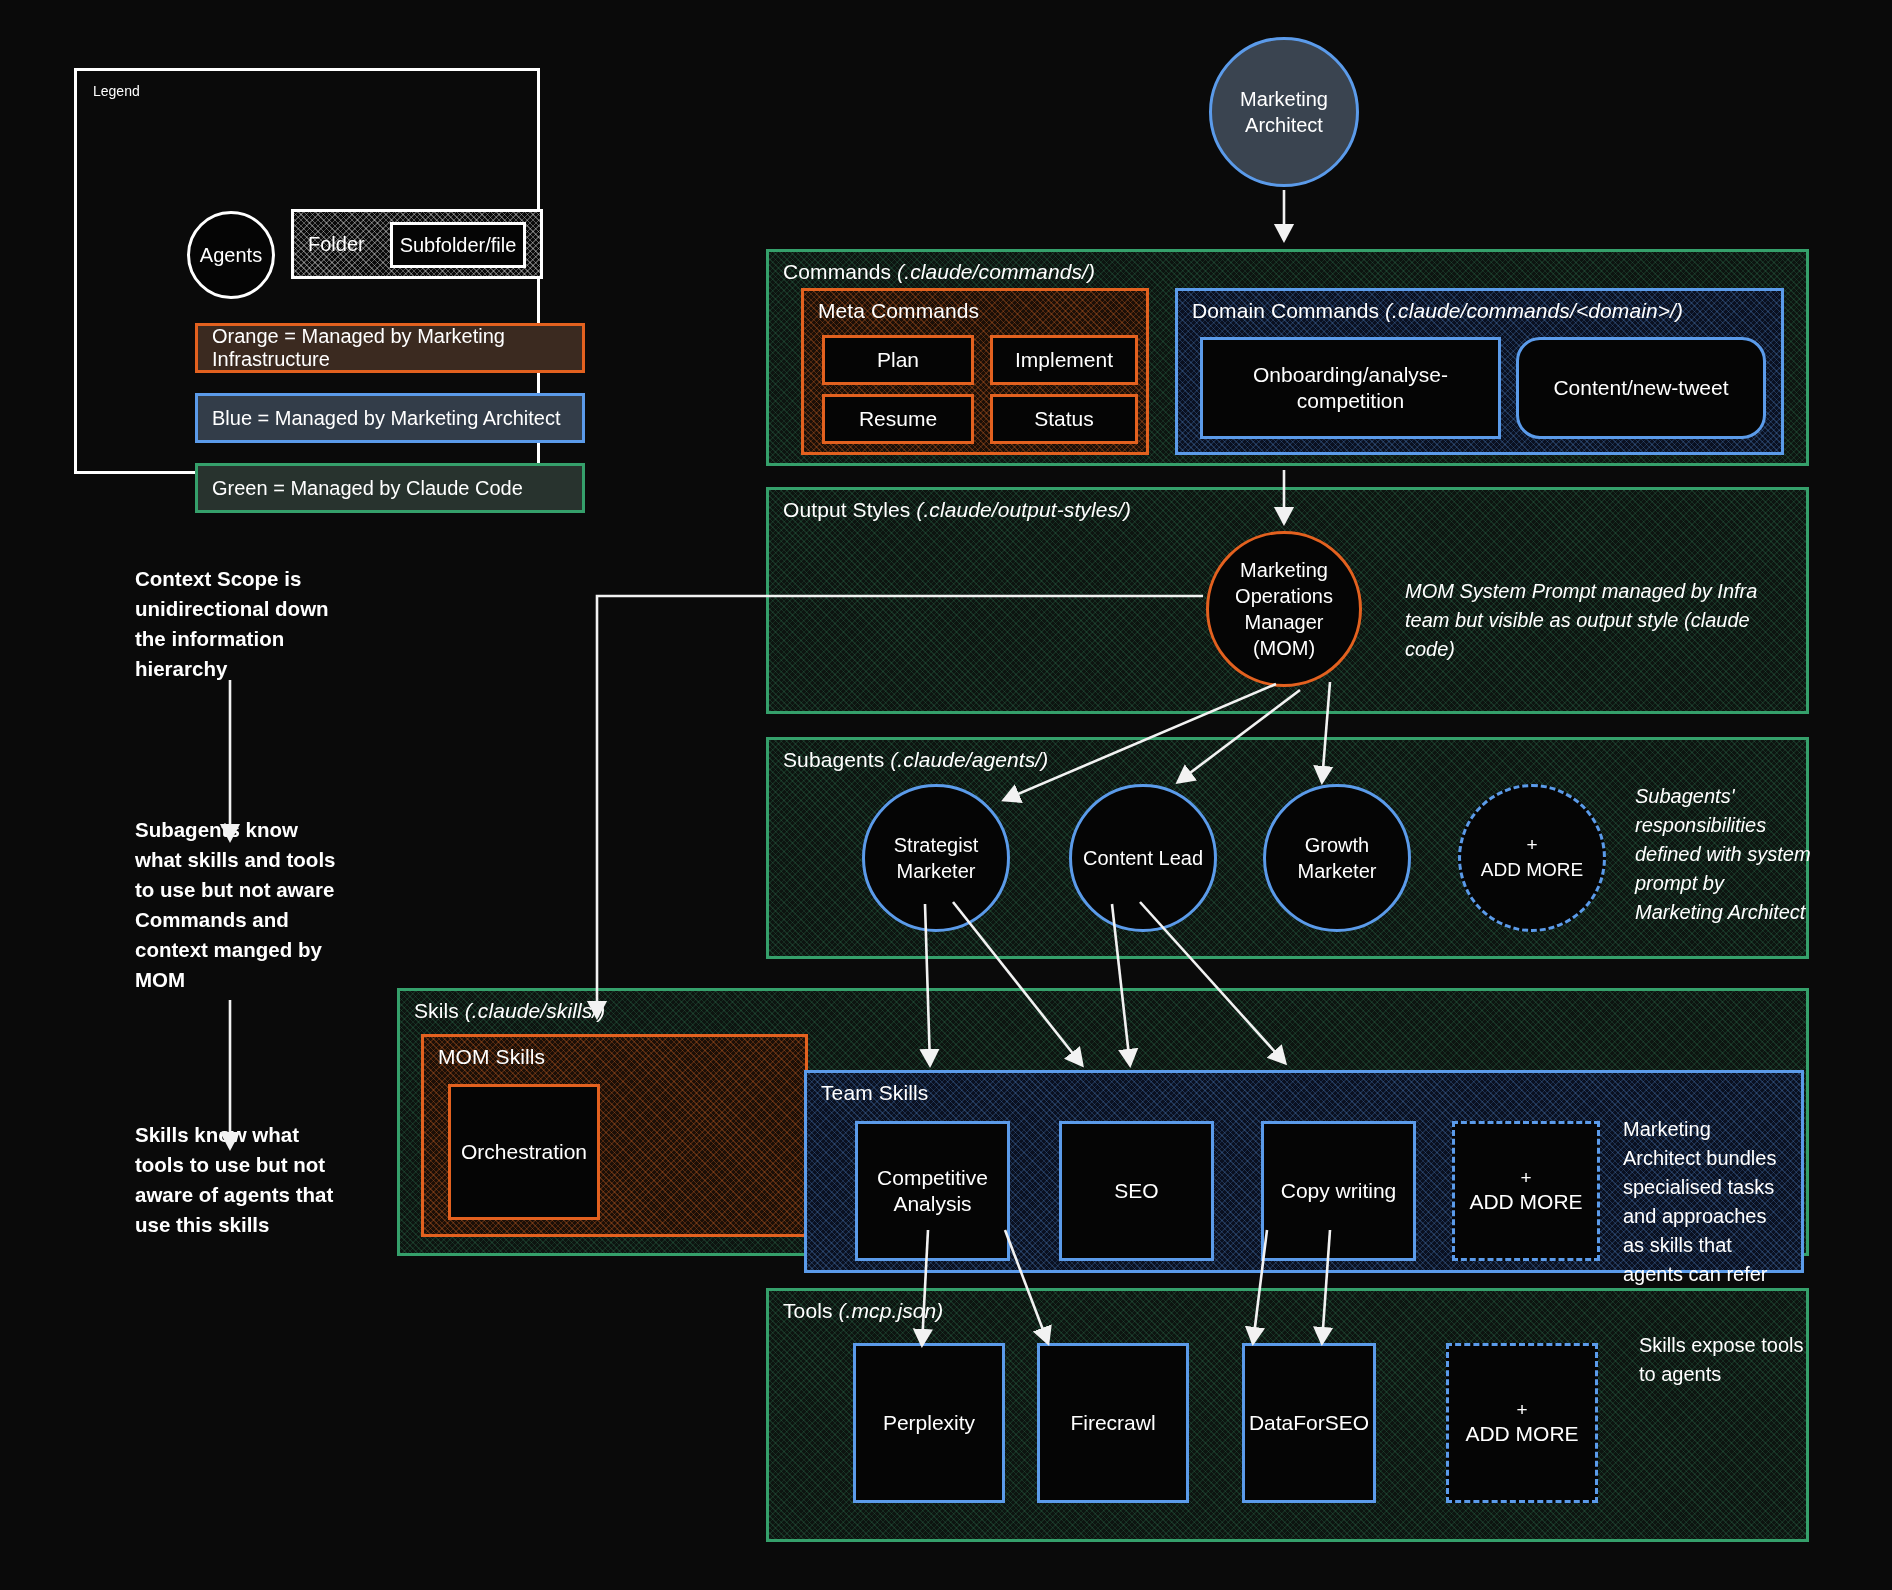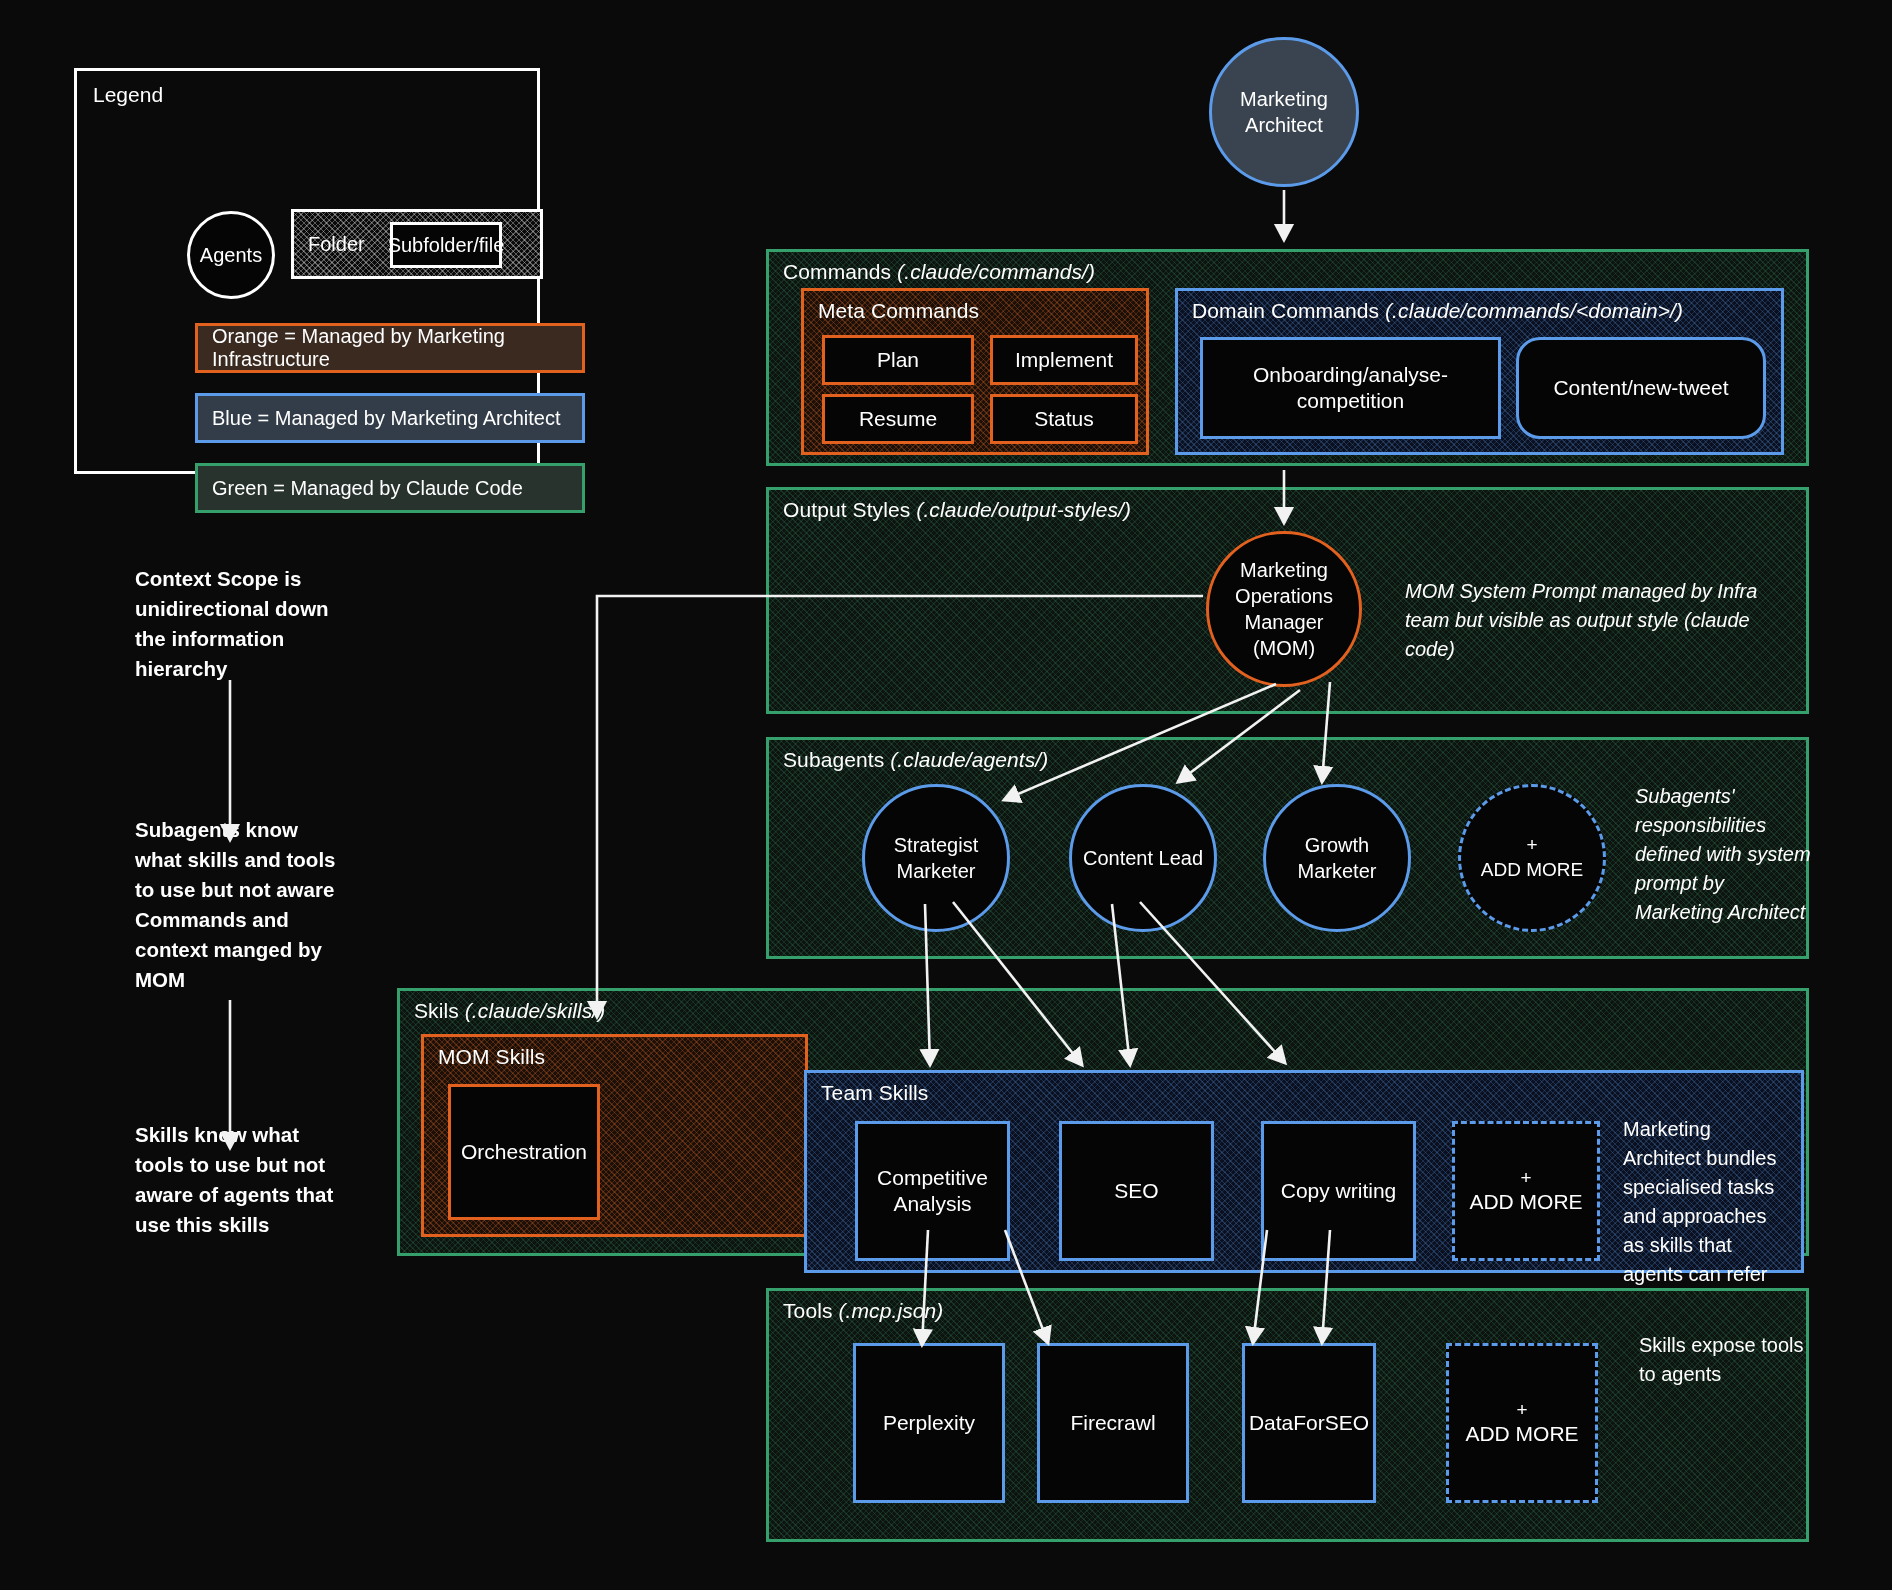--- a/index.html
+++ b/index.html
@@ -69,28 +69,28 @@
   .circle.sub{background:#050505;border:3px solid #5b9bea;}
   .circle.subdash{background:#050505;border:3px dashed #5b9bea;font-size:19px;}
 
   
   .anno{position:absolute;font-style:italic;font-size:20px;line-height:1.45;color:#fff;}
   .anno.plain{font-style:normal;}
 
   
   #legend{position:absolute;left:74px;top:68px;width:466px;height:406px;
           border:3px solid #ffffff;box-sizing:border-box;background:#0a0a0a;}
-  #legend .ttl{position:absolute;left:16px;top:12px;font-size:21px;}
+  #legend .ttl{position:absolute;left:16px;top:12px;font-size:14px;}
   .lg-circle{position:absolute;left:110px;top:140px;width:82px;height:82px;border-radius:50%;
              border:3px solid #fff;background:#050505;display:flex;align-items:center;
              justify-content:center;font-size:20px;}
   .lg-folder{position:absolute;left:214px;top:138px;width:252px;height:70px;
              border:3px solid #fff;box-sizing:border-box;display:flex;align-items:center;}
   .lg-folder .fl{margin-left:14px;font-size:20px;}
-  .lg-sub{position:absolute;left:96px;top:10px;width:112px;height:46px;border:3px solid #fff;
+  .lg-sub{position:absolute;left:96px;top:10px;width:136px;height:46px;border:3px solid #fff;
           background:#050505;box-sizing:border-box;display:flex;align-items:center;
           justify-content:center;font-size:20px;}
   .lg-row{position:absolute;left:118px;width:390px;height:50px;box-sizing:border-box;
           display:flex;align-items:center;padding-left:14px;font-size:20px;}
   .lg-o{top:252px;border:3px solid #e3611f;background:#3b2a20;}
   .lg-b{top:322px;border:3px solid #5b9bea;background:#333d49;}
   .lg-g{top:392px;border:3px solid #35a06b;background:#28332e;text-align:center;}
 
   
   .lnote{position:absolute;left:135px;width:215px;font-weight:bold;font-size:20.5px;

